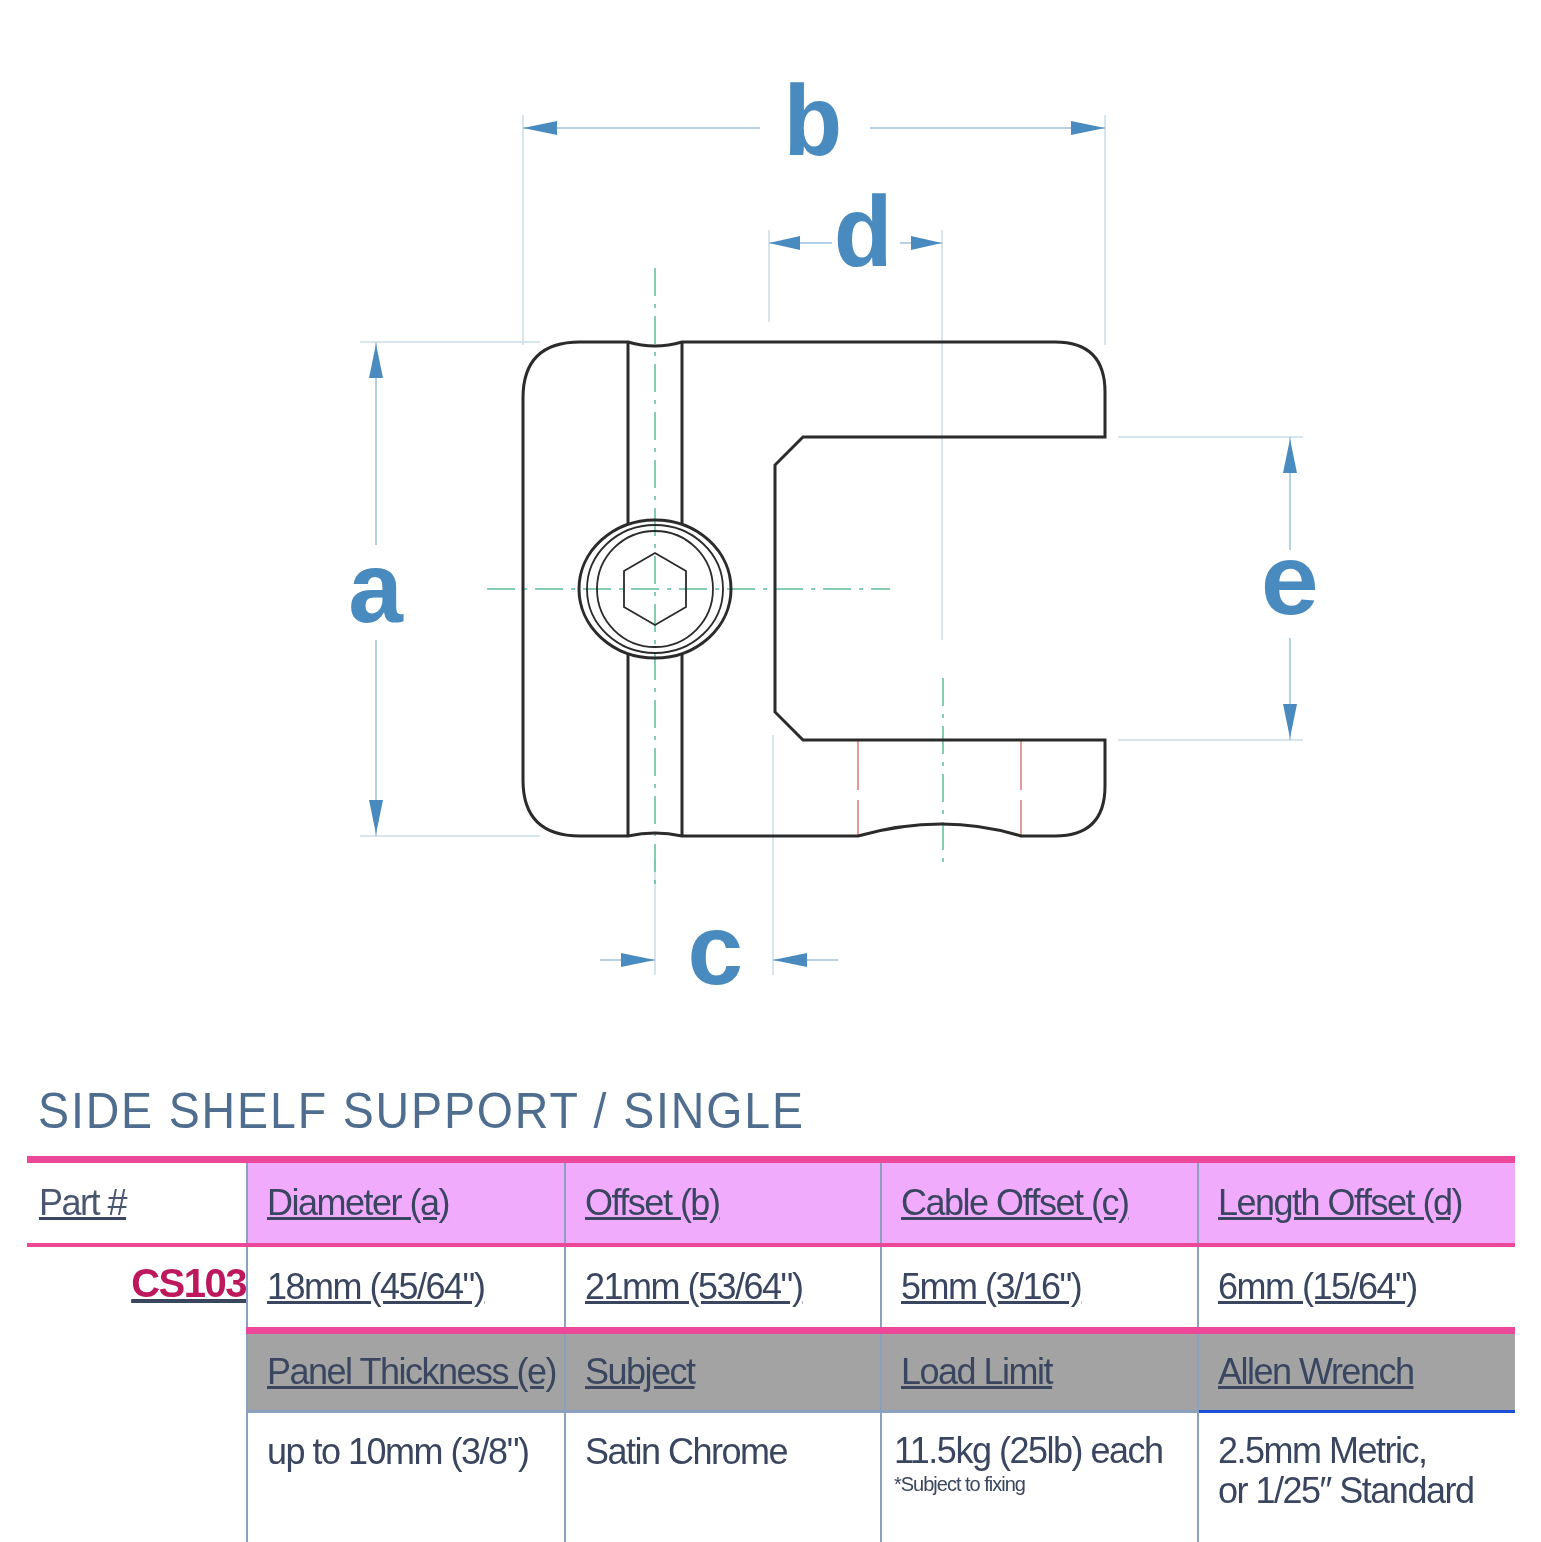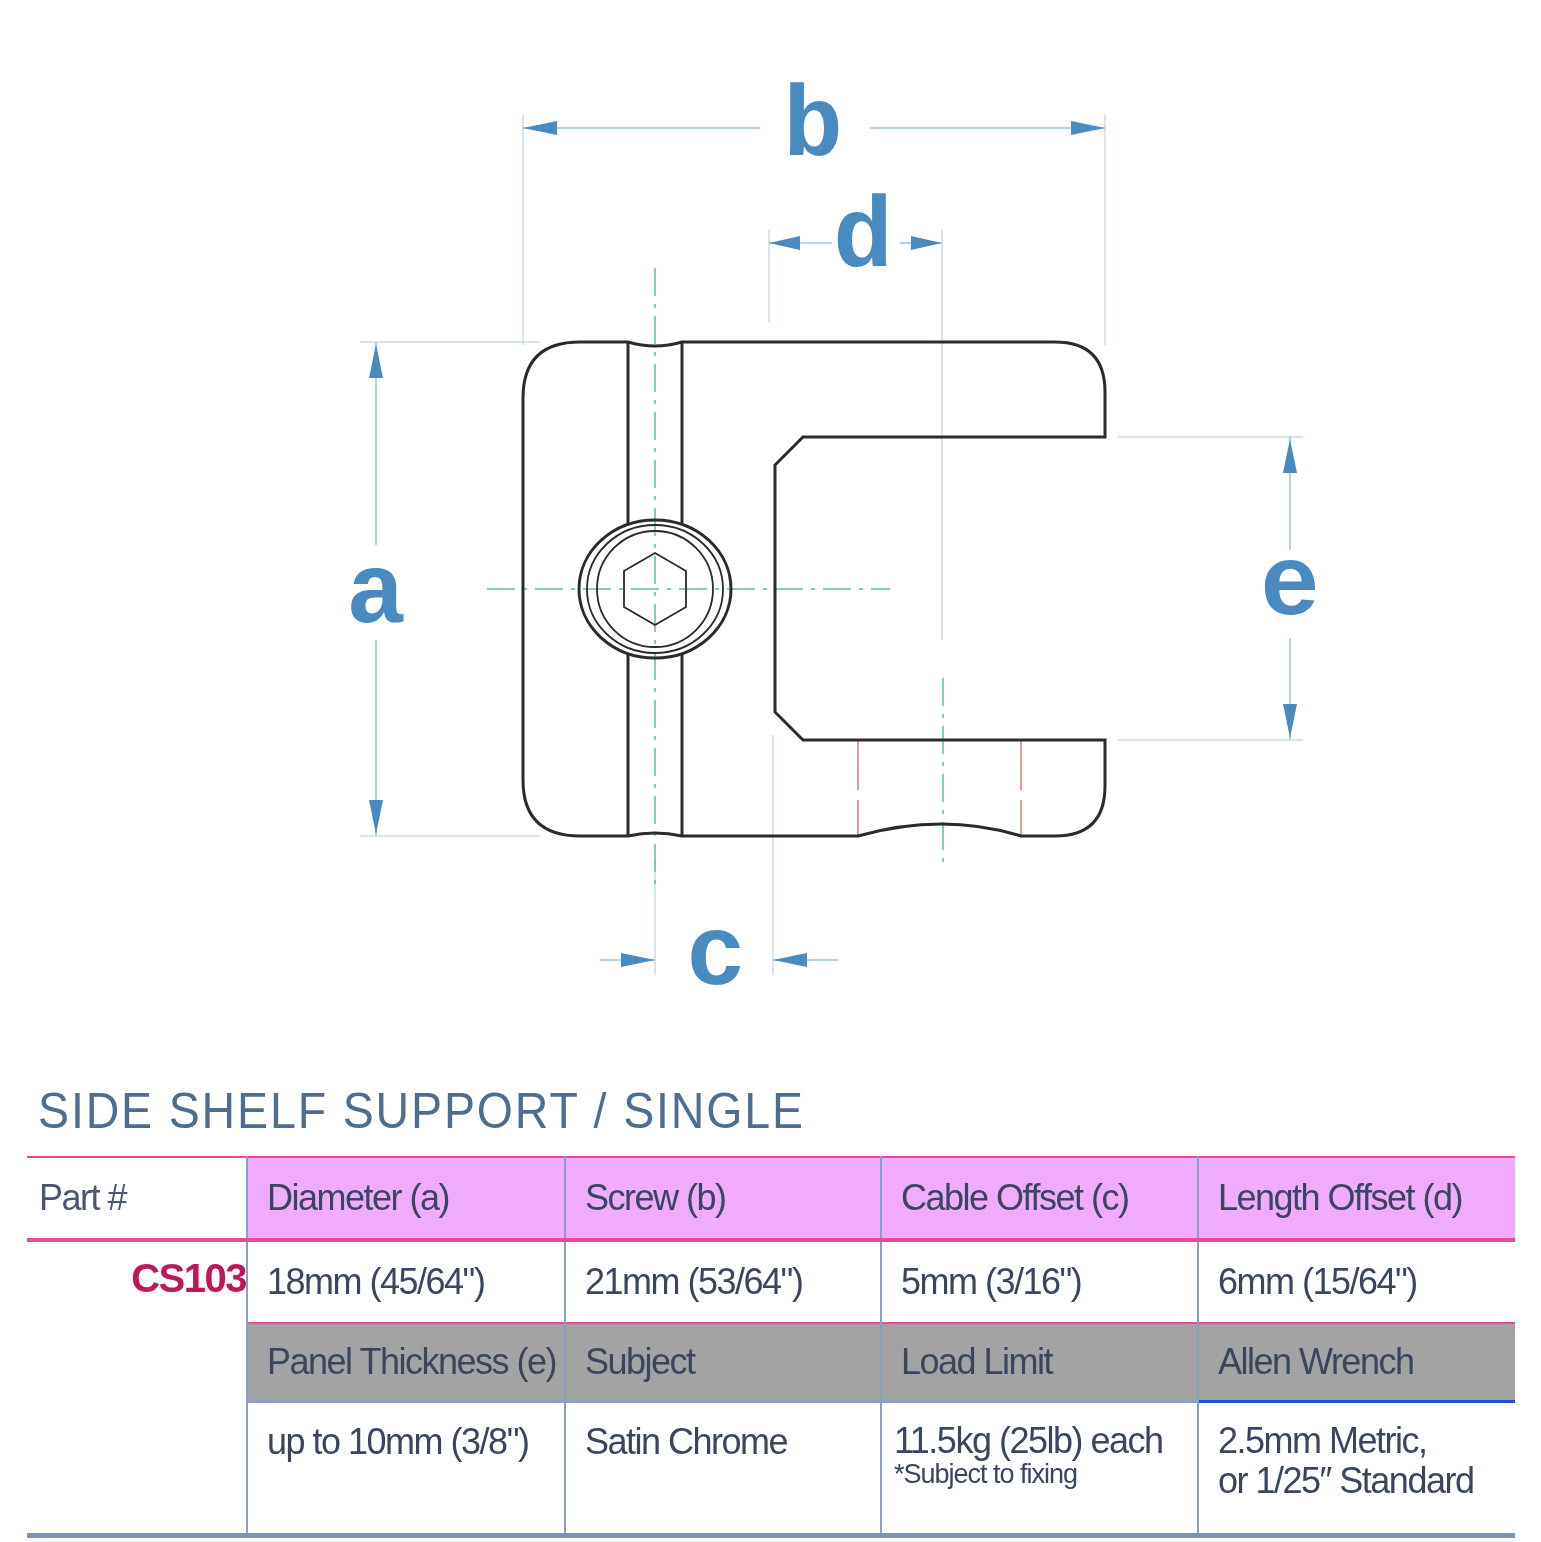--- a/index.html
+++ b/index.html
@@ -8,29 +8,29 @@
   #drawing { position: absolute; left: 0; top: 0; width: 1541px; height: 1060px; }
   .dimlabel { font-family: "Liberation Mono", monospace; font-weight: bold; fill: #4a8bbf; }
   #title { position: absolute; left: 38px; top: 1082px; margin: 0;
            font-family: "Liberation Sans", sans-serif; font-size: 50px; font-weight: normal;
            letter-spacing: 2px; color: #4f6e8f; transform: scaleX(0.93); transform-origin: left top; }
   #spec-table { position: absolute; left: 27px; top: 1156px; width: 1488px;
                 border-collapse: collapse; table-layout: fixed; color: #3a4660;
                 font-family: "Liberation Sans", sans-serif; }
   #spec-table td { padding: 0 0 0 19px; vertical-align: middle; font-size: 36px;
                    letter-spacing: -1.5px; white-space: nowrap; }
-  .rule-top { border-top: 2px solid #ec4899; }
+  .rule-top { border-top: 7px solid #ec4899; text-decoration: underline; }
   .rule-bottom { border-bottom: 5px solid #7b93b4; }
   .vline { border-left: 2px solid #8aa0c0; }
   .hdr-green { background: #f0abfc; }
   .hdr-grey { background: #a3a3a3; }
   .partcol { padding-left: 12px !important; }
   .partlabel { font-size: 36px; color: #4a5670; }
   .partnum { font-weight: bold; font-size: 40px !important; color: #be185d; text-align: right; }
-  .subnote { display: block; font-size: 27px; letter-spacing: -1px; line-height: 30px; margin-top: -2px; }
+  .subnote { display: block; font-size: 20px; letter-spacing: -1px; line-height: 30px; margin-top: -2px; }
   .cellwrap { display: block; line-height: 40px; }
   .row1 td { height: 80px; }
   .row2 td { height: 80px; }
   .row3 td { height: 76px; }
   .row4 td { height: 112px; }
   .partrow-divider { border-top: 2px solid #c5d0de; }
 </style>
 </head>
 <body>
 
@@ -141,21 +141,21 @@
     <col style="width:318px">
     <col style="width:316px">
     <col style="width:317px">
     <col style="width:317px">
   </colgroup>
 
   <tbody>
       <tr class="row1 rule-top">
     <td class="partcol partlabel">Part #</td>
     <td class="hdr-green vline">Diameter (a)</td>
-    <td class="hdr-green vline">Screw (b)</td>
+    <td class="hdr-green vline">Offset (b)</td>
     <td class="hdr-green vline">Cable Offset (c)</td>
     <td class="hdr-green vline">Length Offset (d)</td>
   </tr>
 
   <tr class="row2 rule-top" style="border-top-width:4px;">
     <td class="partcol partnum partrow-divider" rowspan="3" style="vertical-align:top; padding-top:14px;">CS103</td>
     <td class="vline">18mm (45/64")</td>
     <td class="vline">21mm (53/64")</td>
     <td class="vline">5mm (3/16")</td>
     <td class="vline">6mm (15/64")</td>

